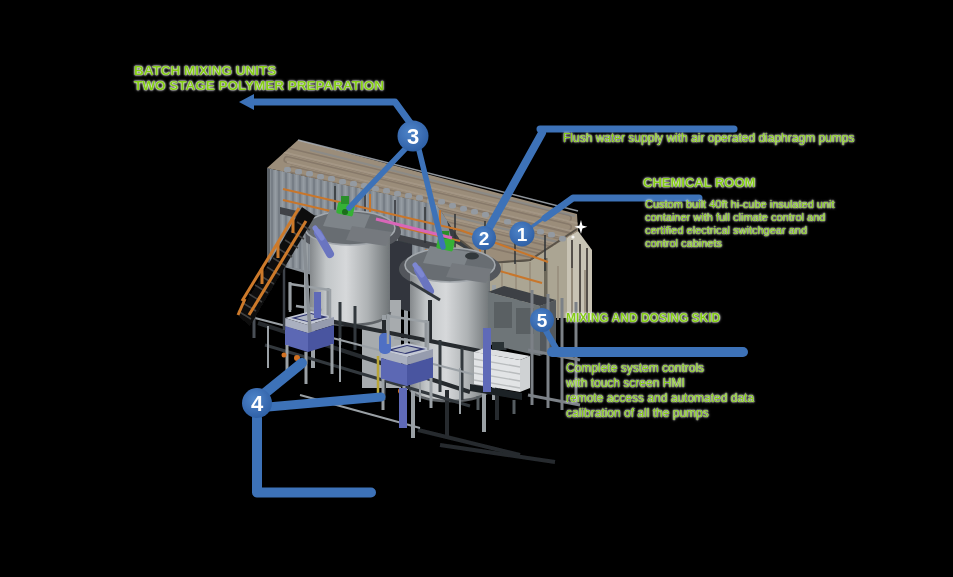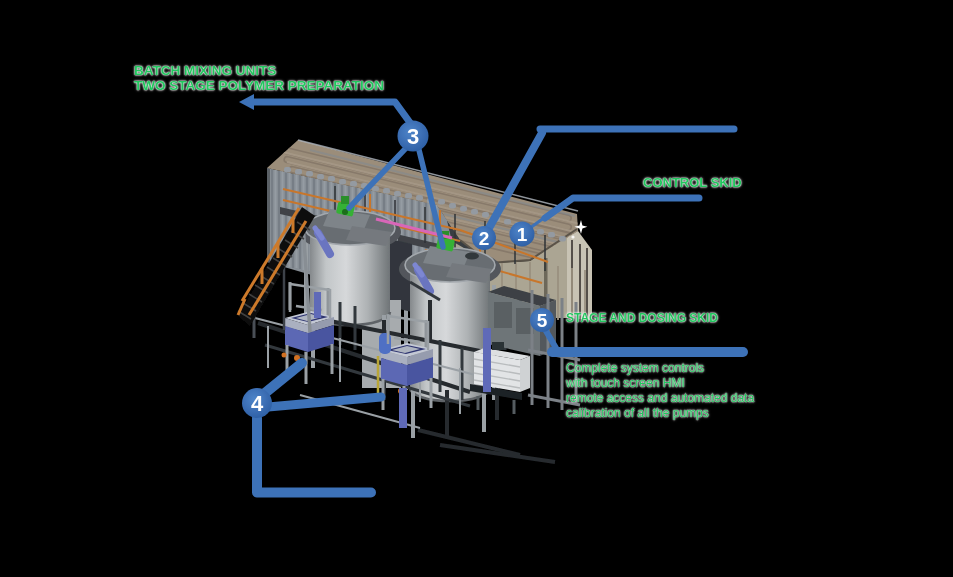--- a/index.html
+++ b/index.html
@@ -1,17 +1,17 @@
 <!DOCTYPE html>
 <html><head>
 <meta charset="utf-8">
 <style>
 html,body{margin:0;padding:0;background:#000;width:953px;height:577px;overflow:hidden}
 #stage{position:absolute;left:0;top:0;width:953px;height:577px;background:#000;font-family:"Liberation Sans",sans-serif}
-.txt{position:absolute;color:#22c55e;white-space:nowrap;text-shadow:0 0 1.5px #fff,0 0 1.5px #fff,0 0 3px rgba(255,255,255,.8);filter:blur(0.4px)}
+.txt{position:absolute;color:#84cc16;white-space:nowrap;text-shadow:0 0 1.5px #fff,0 0 1.5px #fff,0 0 3px rgba(255,255,255,.8);filter:blur(0.4px)}
 .tb{font-weight:bold}
 </style>
 </head>
 <body>
 <div id="stage">
 <svg width="953" height="577" viewBox="0 0 953 577" style="position:absolute;left:0;top:0">
 <defs>
 <radialGradient id="cg" cx="42%" cy="38%" r="70%">
 <stop offset="0%" stop-color="#4e85c9"></stop>
 <stop offset="60%" stop-color="#3a6cb2"></stop>
@@ -399,16 +399,18 @@
 <circle cx="522" cy="234" r="12.5" fill="url(#cg)"></circle>
 <text x="522" y="240.5" font-size="19">1</text>
 <circle cx="542" cy="320" r="12" fill="url(#cg)"></circle>
 <text x="542" y="326.5" font-size="19">5</text>
 <circle cx="257" cy="403" r="15" fill="url(#cg)"></circle>
 <text x="257" y="410.5" font-size="22">4</text>
 </g>
 </svg>
 
 <div class="txt tb" style="left:134px;top:63px;font-size:13.5px;line-height:15px">BATCH MIXING UNITS<br>TWO STAGE POLYMER PREPARATION</div>
-<div class="txt tb" style="left:643px;top:175px;font-size:13px">CONTROL SKID</div>
-<div class="txt tb" style="left:566px;top:311px;font-size:12px">STAGE AND DOSING SKID</div>
+<div class="txt" style="left:563px;top:131px;font-size:12px">Flush water supply with air operated diaphragm pumps</div>
+<div class="txt tb" style="left:643px;top:175px;font-size:13px">CHEMICAL ROOM</div>
+<div class="txt" style="left:645px;top:198px;font-size:11px;line-height:13px">Custom built 40ft hi-cube insulated unit<br>container with full climate control and<br>certified electrical switchgear and<br>control cabinets</div>
+<div class="txt tb" style="left:566px;top:311px;font-size:12px">MIXING AND DOSING SKID</div>
 <div class="txt" style="left:566px;top:361px;font-size:12px;line-height:15px">Complete system controls<br>with touch screen HMI<br>remote access and automated data<br>calibration of all the pumps</div>
 </div>
 
 </body></html>

